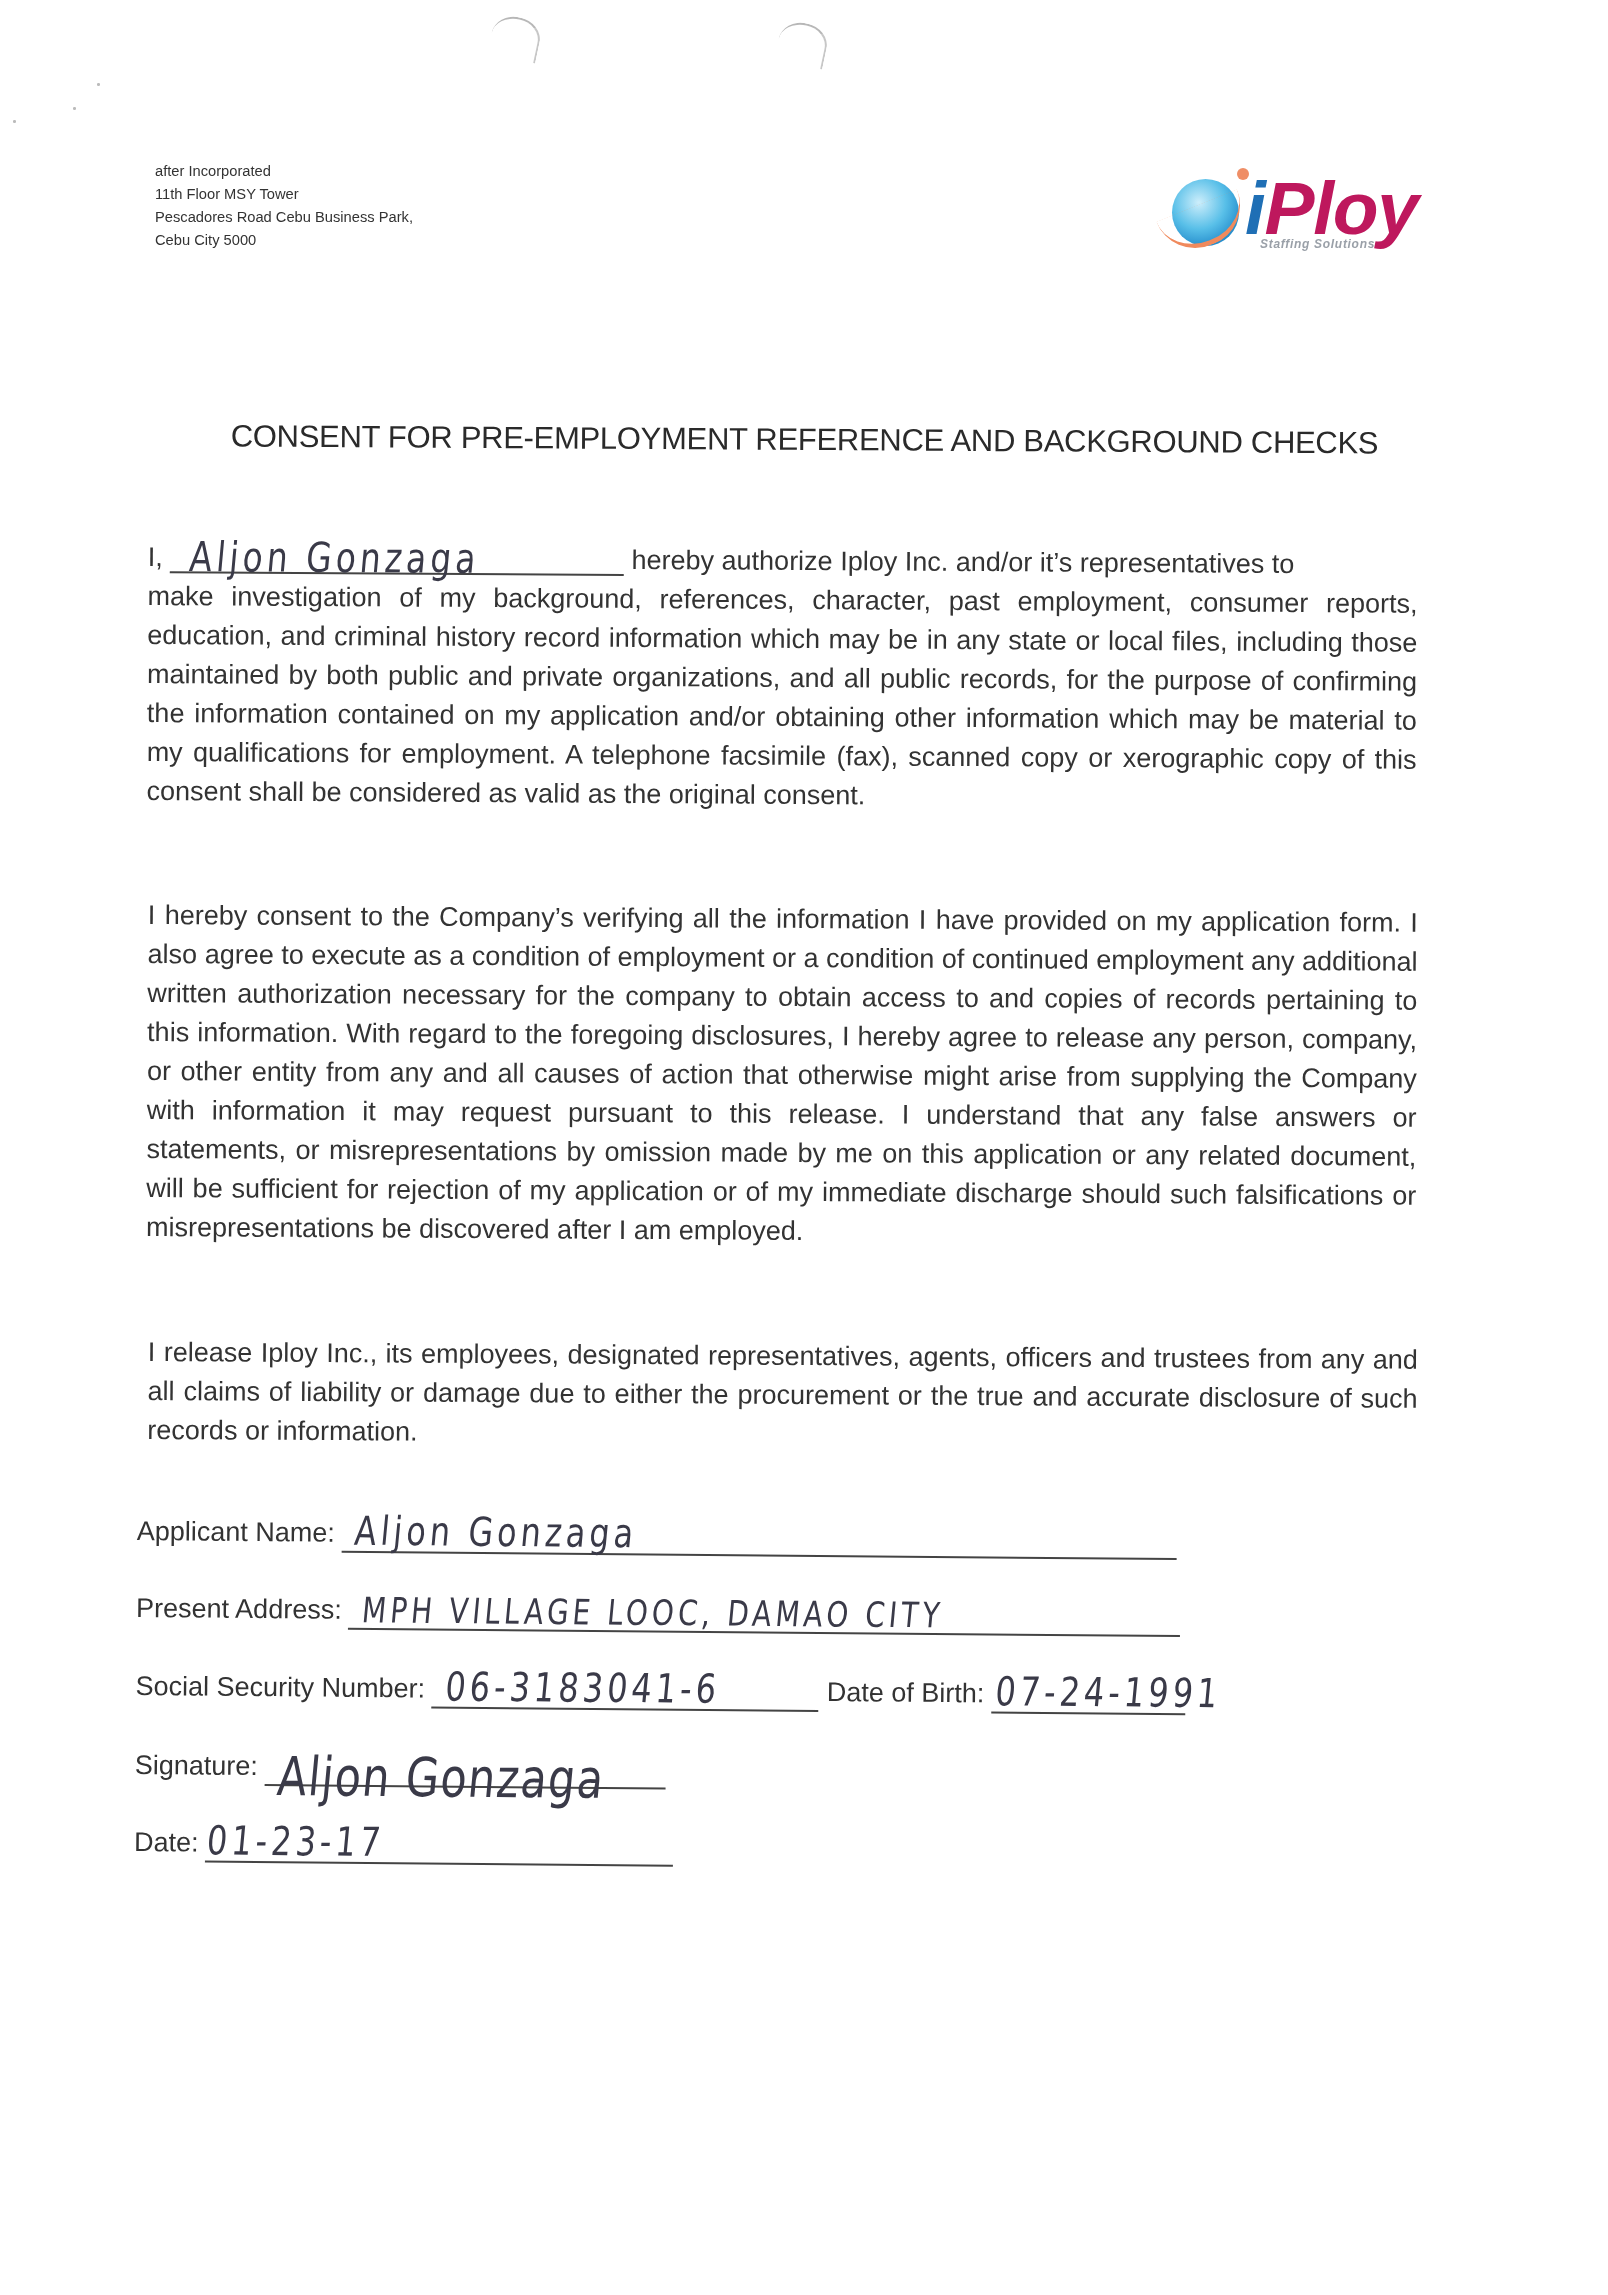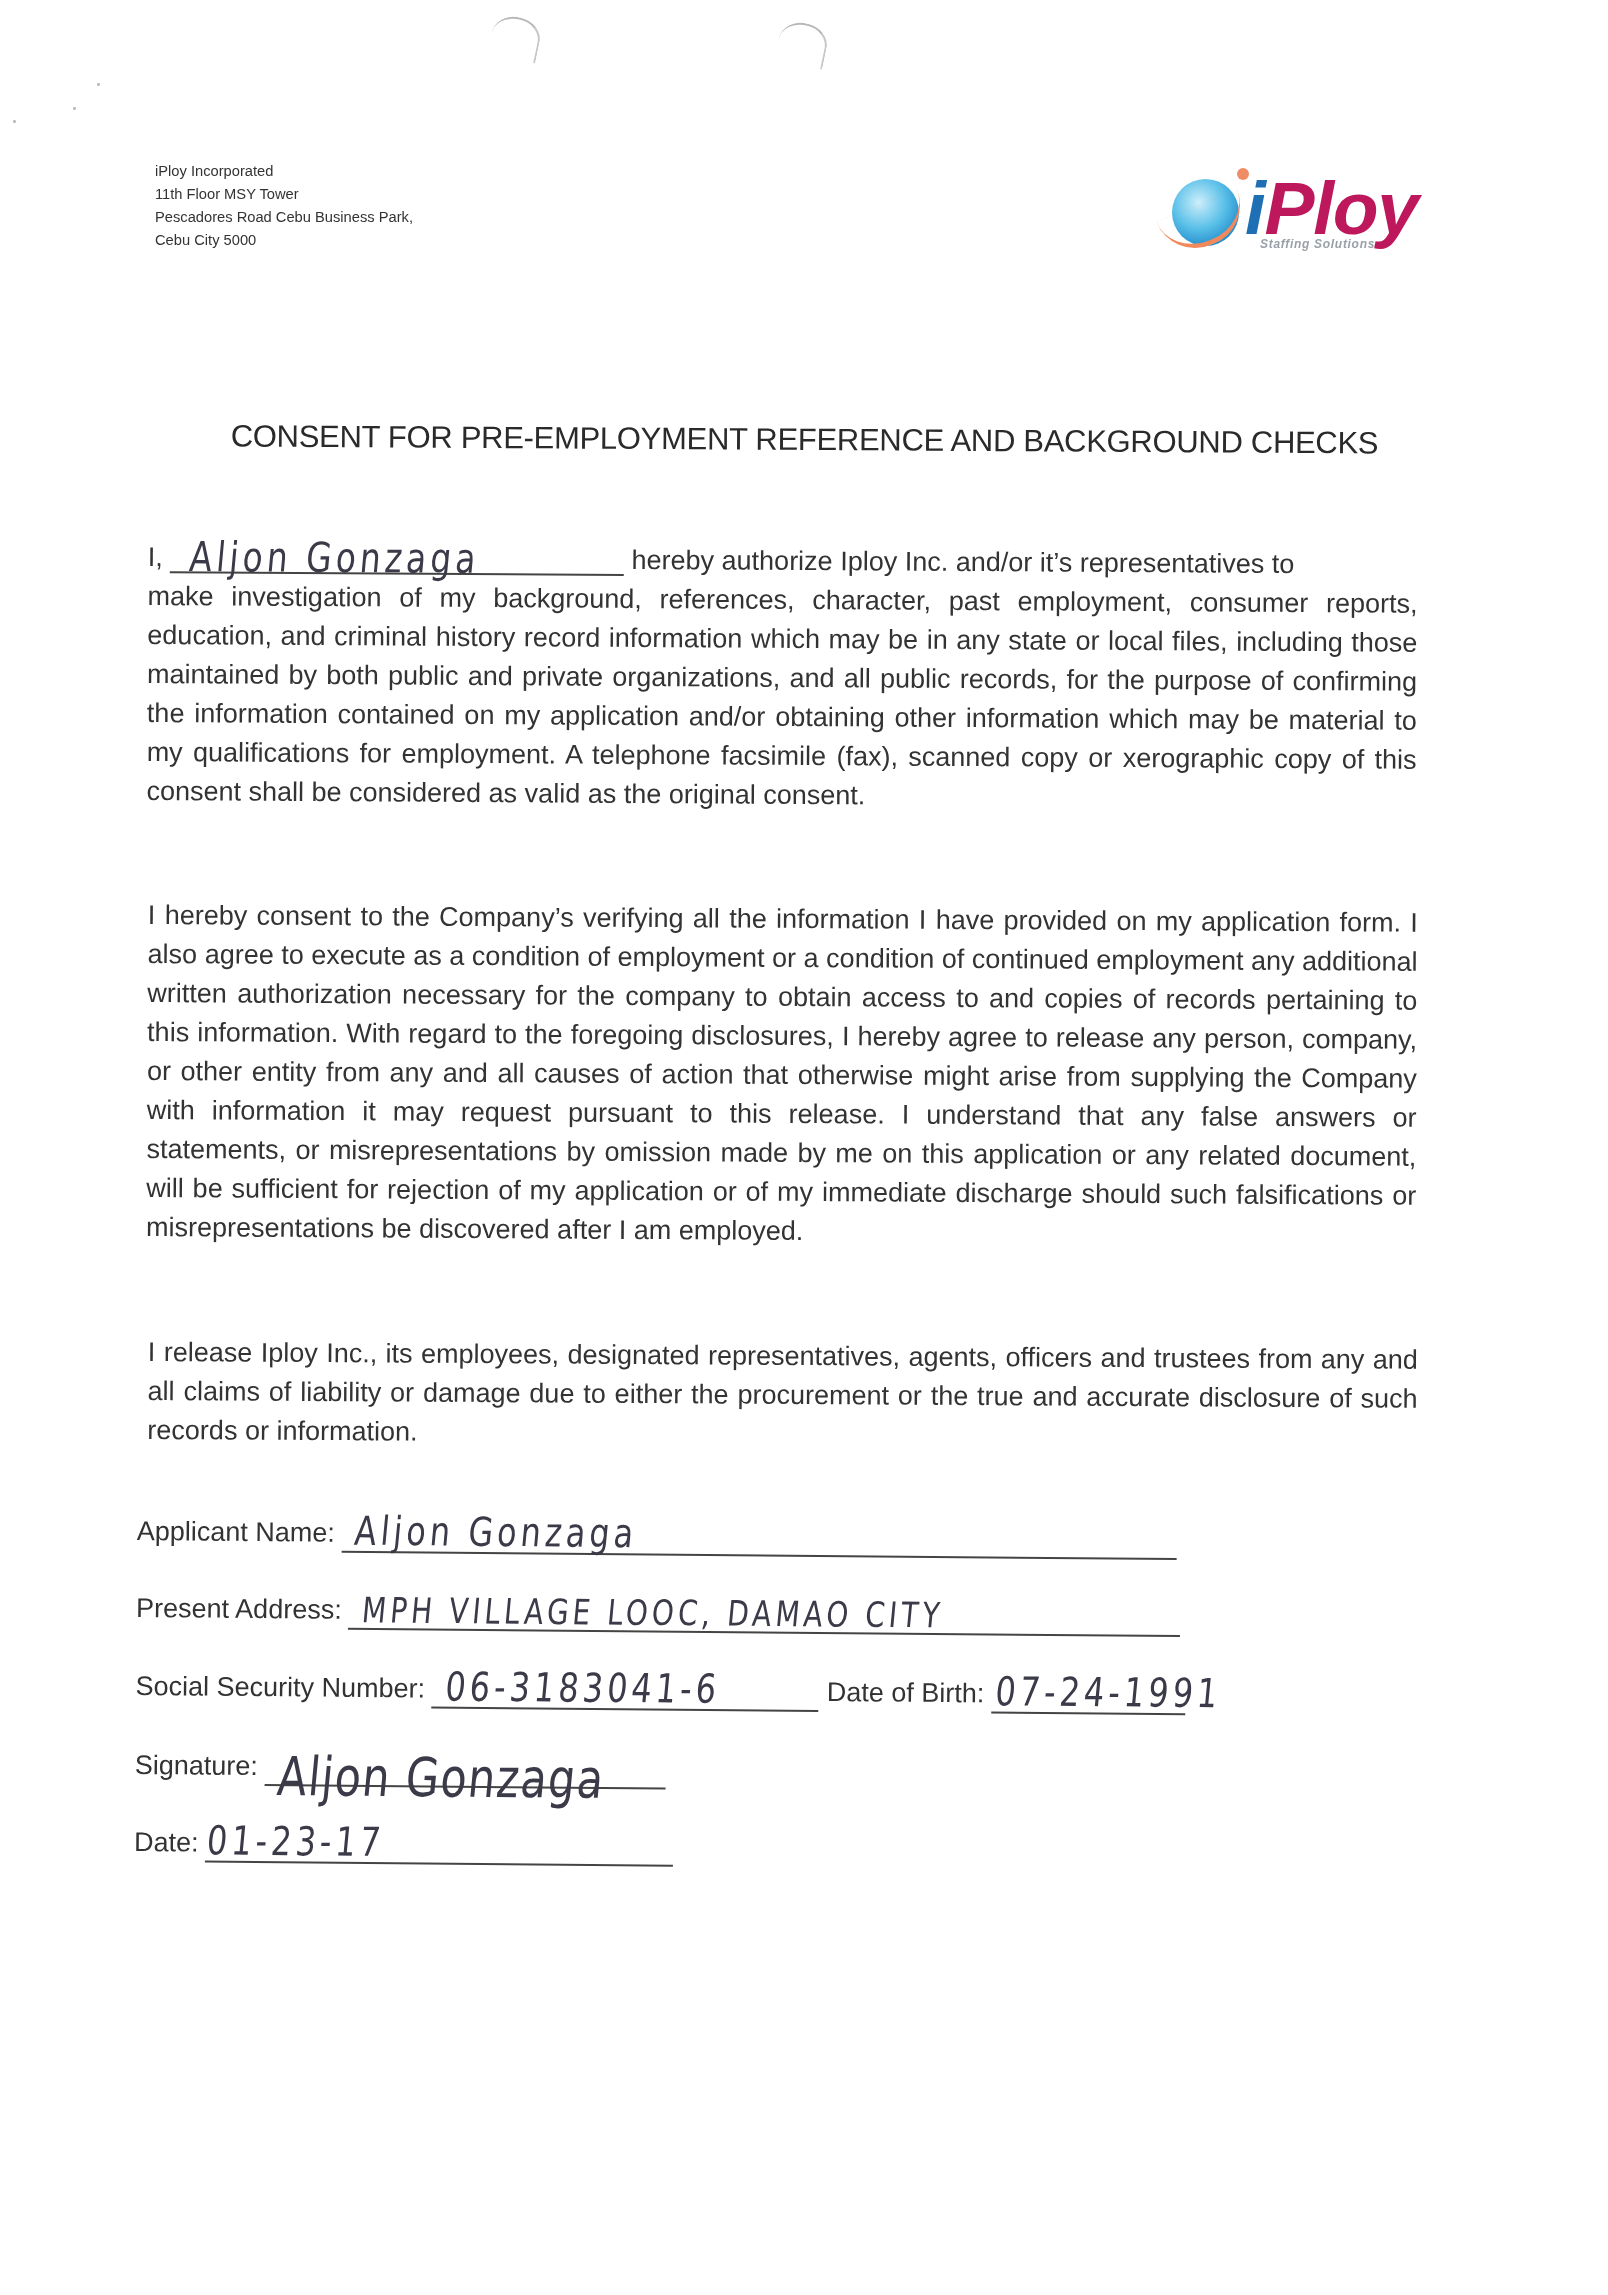--- a/index.html
+++ b/index.html
@@ -54,21 +54,21 @@
 </head>
 <body>
 
 <div class="scan-mark a"></div>
 <div class="scan-mark b"></div>
 <div class="scan-dot" style="left:13.4px;top:120px"></div>
 <div class="scan-dot" style="left:73px;top:107px"></div>
 <div class="scan-dot" style="left:97px;top:83px"></div>
 
 <div class="letterhead">
-  <div>iPloy Incorporated</div>
+  <div>after Incorporated</div>
   <div>11th Floor MSY Tower</div>
   <div>Pescadores Road Cebu Business Park,</div>
   <div>Cebu City 5000</div>
 </div>
 
 <div class="logo">
   <div class="globe"></div>
   <div class="swoosh"></div>
   <div class="head"></div>
   <div class="word"><span class="i">i</span><span class="rest">Ploy</span></div>

